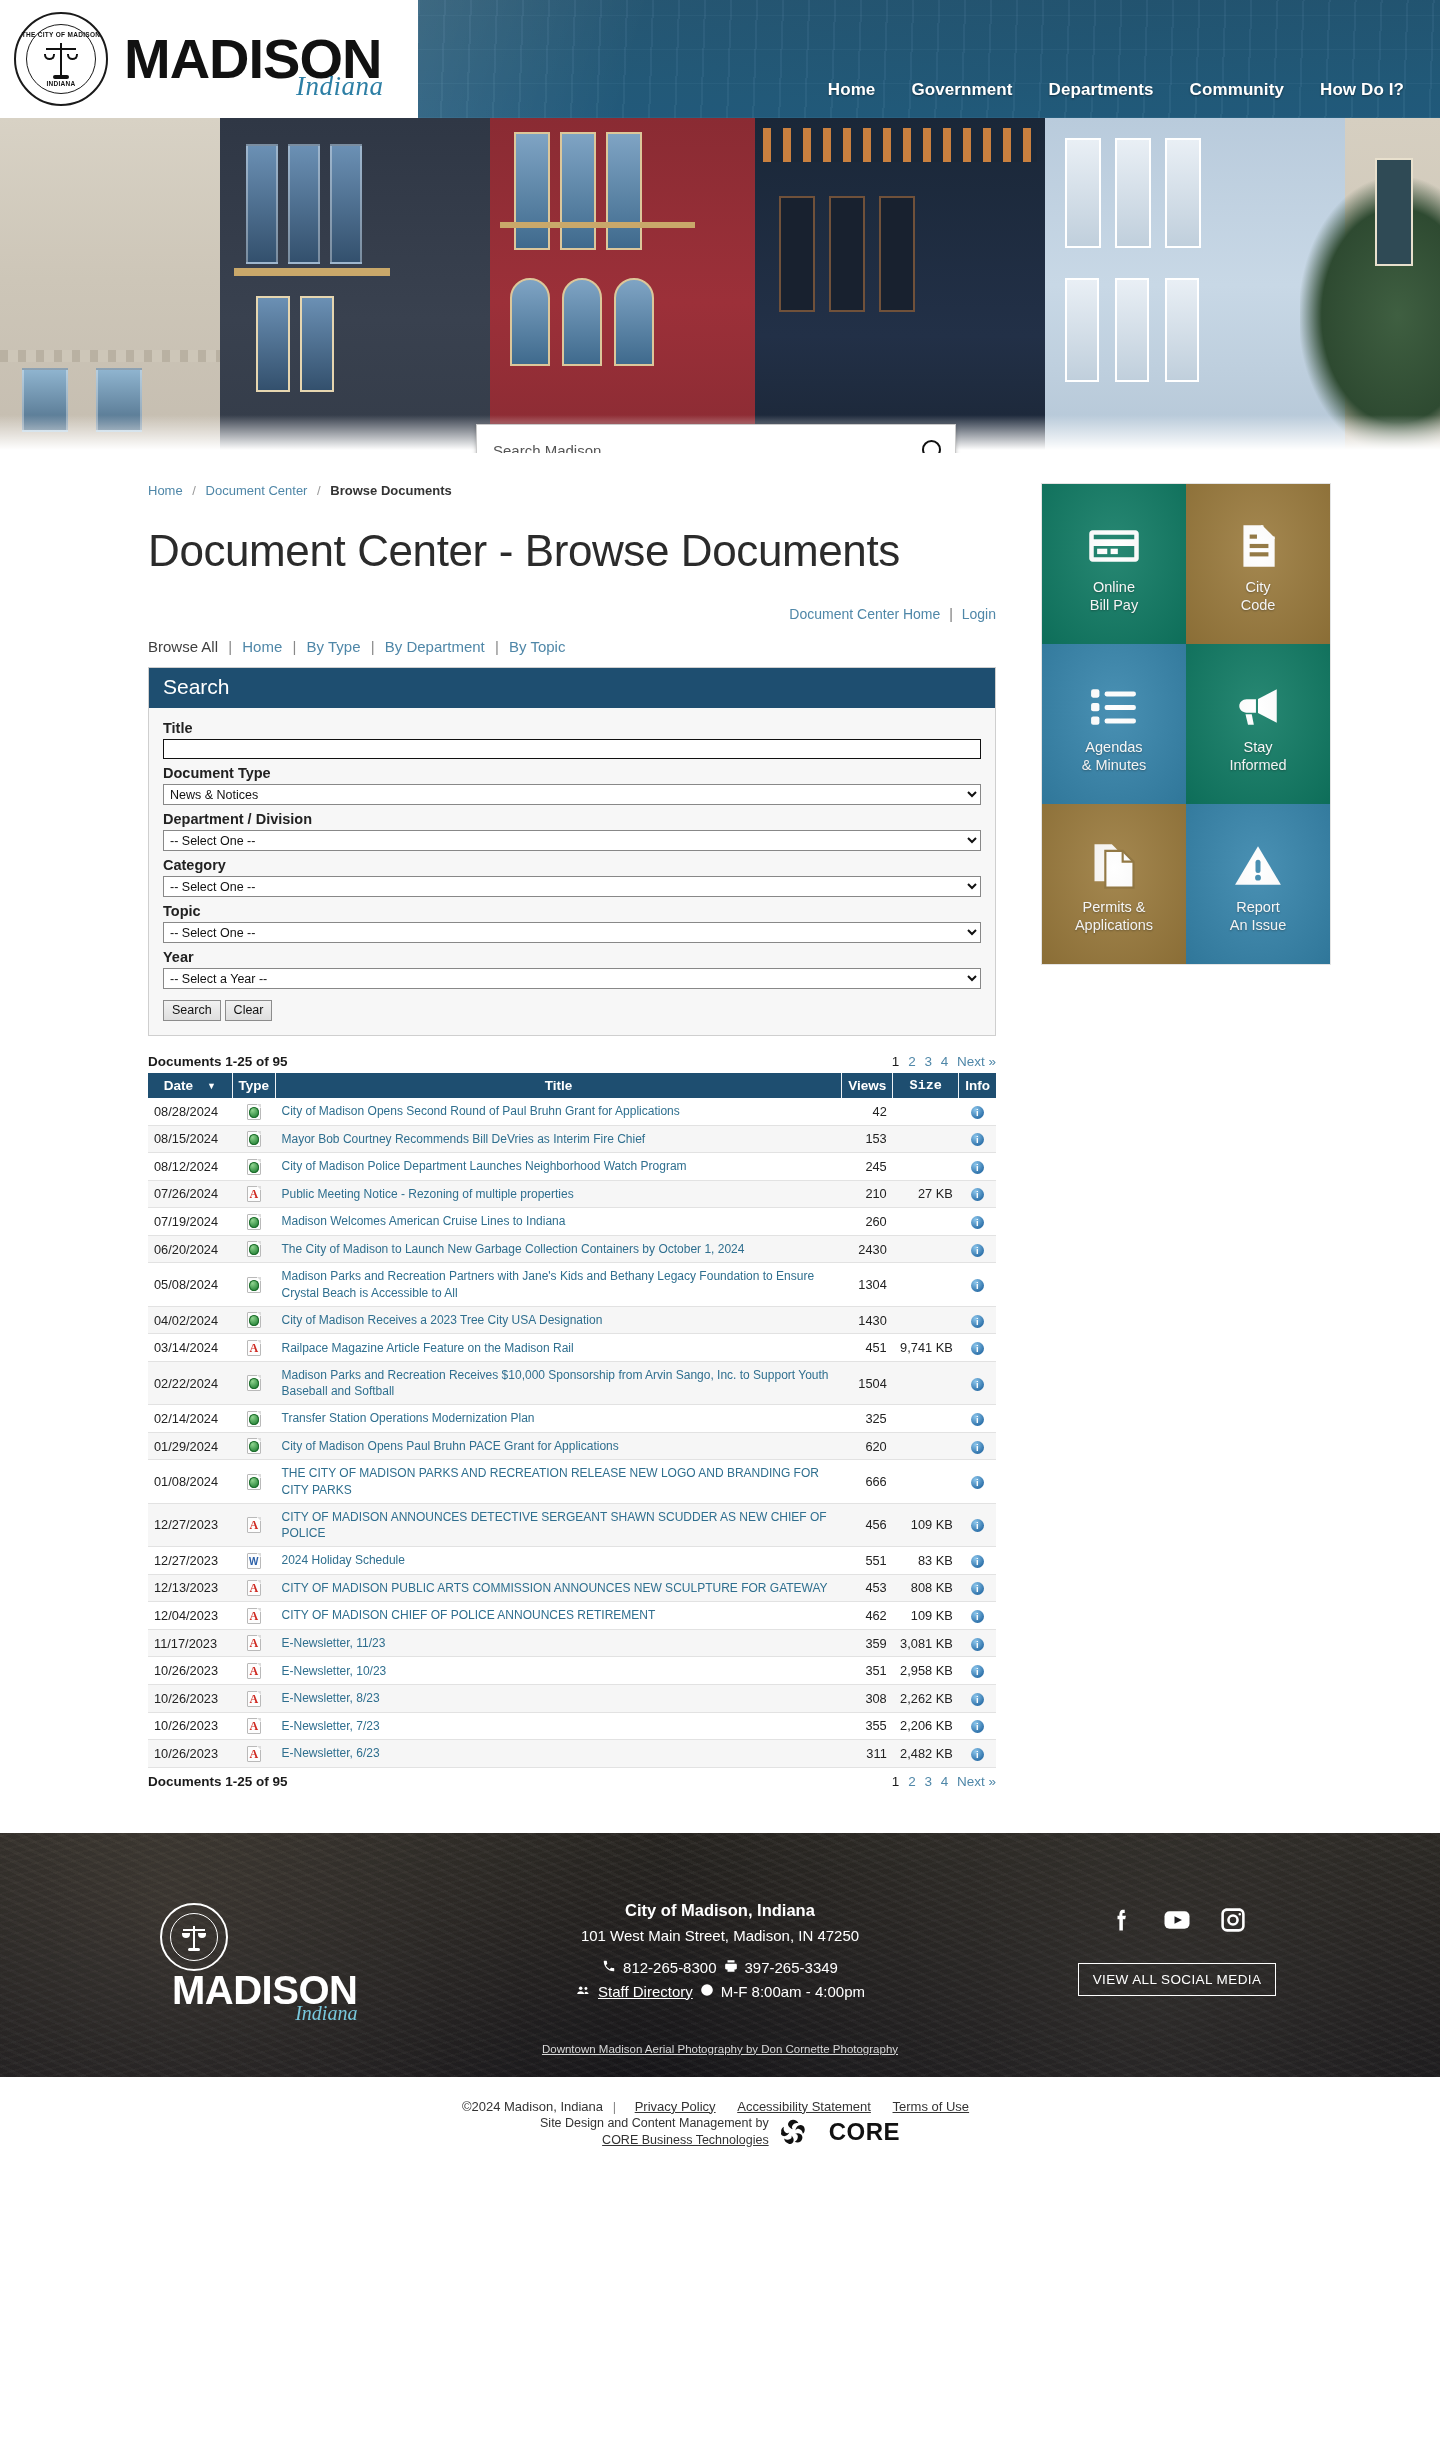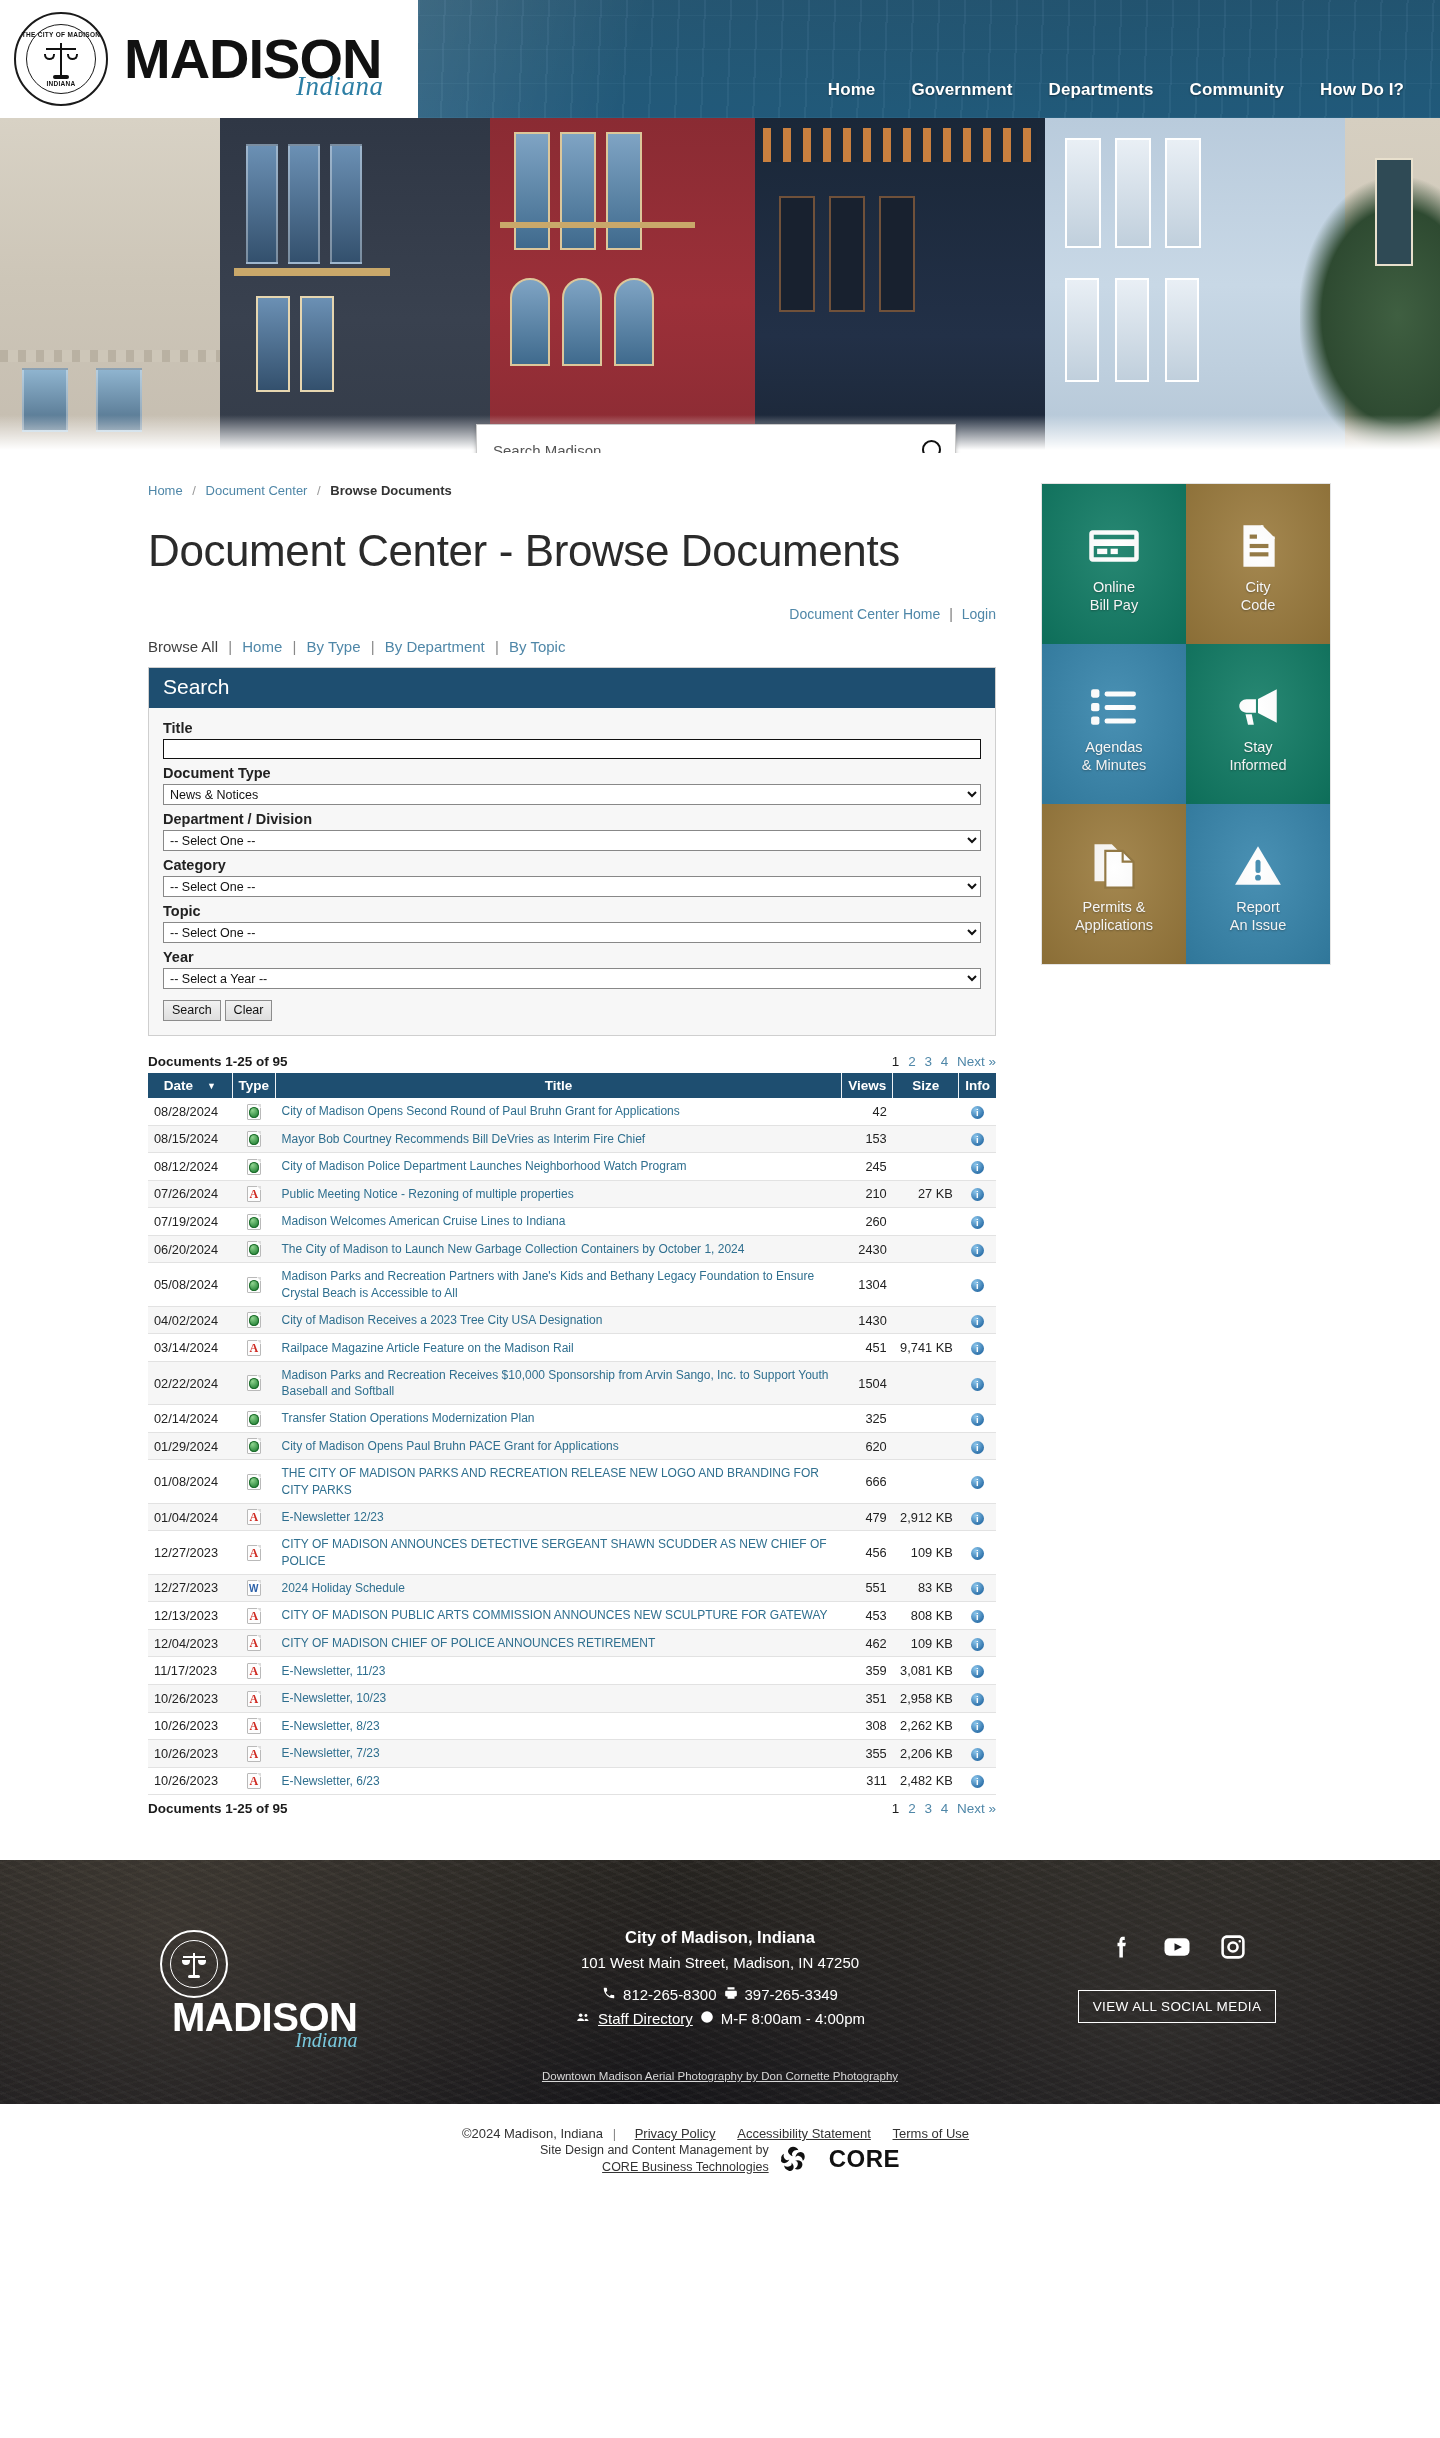--- a/index.html
+++ b/index.html
@@ -268,21 +268,21 @@
     font-size:13.5px;
     font-weight:bold;
     padding:5px 6px;
     border-right:1px solid #eef2f5;
     white-space:nowrap;
   }
   table.docs thead th:last-child { border-right:none; }
   th.c-date { width:84px; }
   th.c-type { width:40px; }
   th.c-views{ width:42px; }
-  th.c-size { width:66px; }
+  th.c-size { width:66px;font-family:Liberation Mono, monospace; }
   th.c-info { width:34px; }
   .sort-caret { font-size:9px; margin-left:14px; position:relative; top:-1px; }
   table.docs tbody td {
     border-bottom:1px solid #e2e2e2;
     padding:5px 6px;
     vertical-align:middle;
     color:#222;
   }
   table.docs tbody tr:nth-child(even) { background:#f6f6f6; }
   td.date { white-space:nowrap; font-size:12.8px; }
@@ -681,28 +681,20 @@
             <td class="views">620</td>
             <td class="size"></td>
             <td class="info"><span class="iicon">i</span></td>
           </tr>
           <tr>
             <td class="date">01/08/2024</td>
             <td class="type"><span class="ficon html"><span class="sheet"></span><span class="glyph">&nbsp;</span></span></td>
             <td class="title"><a>THE CITY OF MADISON PARKS AND RECREATION RELEASE NEW LOGO AND BRANDING FOR CITY PARKS</a></td>
             <td class="views">666</td>
             <td class="size"></td>
-            <td class="info"><span class="iicon">i</span></td>
-          </tr>
-          <tr>
-            <td class="date">01/04/2024</td>
-            <td class="type"><span class="ficon pdf"><span class="sheet"></span><span class="glyph">A</span></span></td>
-            <td class="title"><a>E-Newsletter 12/23</a></td>
-            <td class="views">479</td>
-            <td class="size">2,912 KB</td>
             <td class="info"><span class="iicon">i</span></td>
           </tr>
           <tr>
             <td class="date">12/27/2023</td>
             <td class="type"><span class="ficon pdf"><span class="sheet"></span><span class="glyph">A</span></span></td>
             <td class="title"><a>CITY OF MADISON ANNOUNCES DETECTIVE SERGEANT SHAWN SCUDDER AS NEW CHIEF OF POLICE</a></td>
             <td class="views">456</td>
             <td class="size">109 KB</td>
             <td class="info"><span class="iicon">i</span></td>
           </tr>

